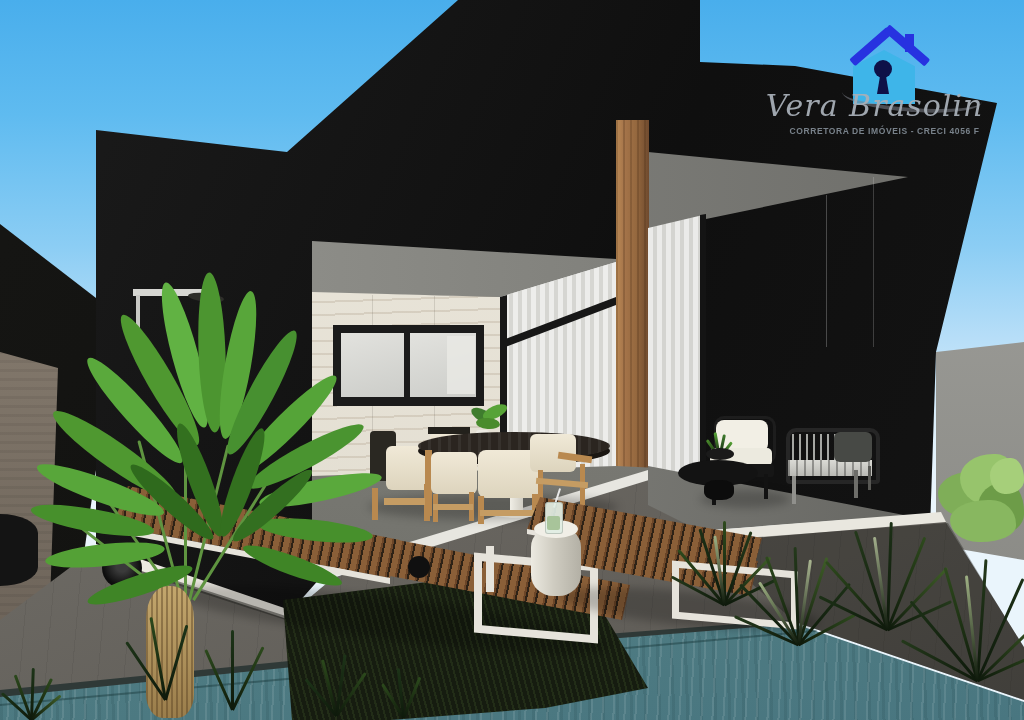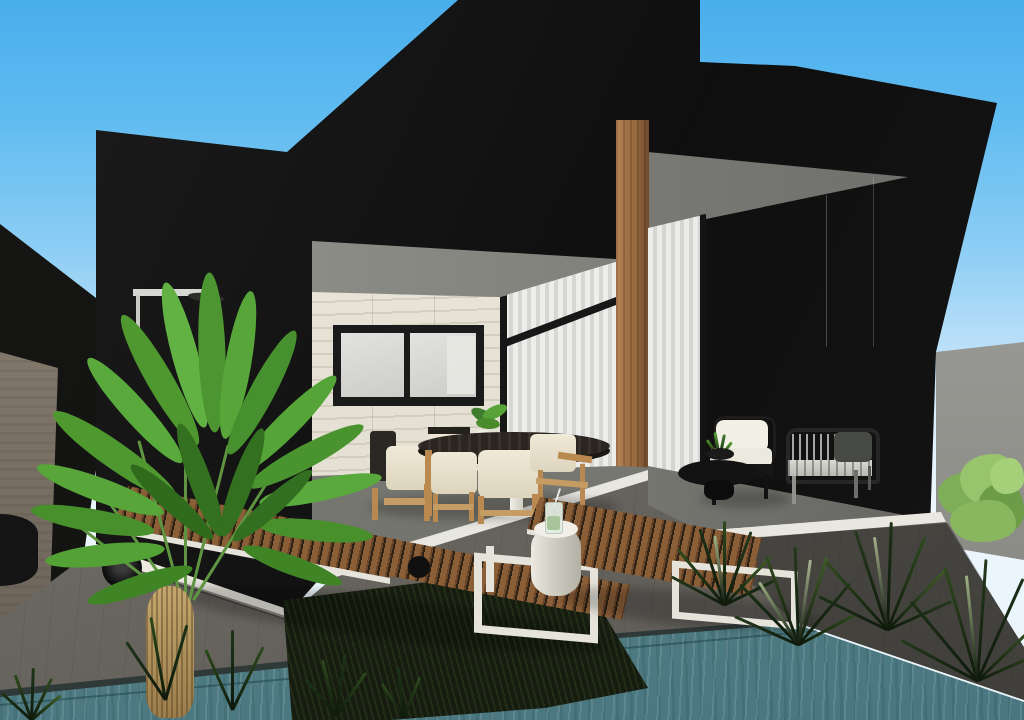--- a/index.html
+++ b/index.html
@@ -335,14 +335,27 @@
     <i style="--h:70px;--r:-34deg;--c:#1d3418;"></i>
       <i style="--h:84px;--r:-10deg;--c:#2c491c;"></i>
     <i style="--h:78px;--r:16deg;--c:#1d3418;"></i>
   </div>
   <div class="abs gr" style="left:196px;top:615px;width:70px;height:95px;">
     <i style="--h:66px;--r:-24deg;--c:#2c491c;"></i>
       <i style="--h:80px;--r:0deg;--c:#1d3418;"></i>
     <i style="--h:70px;--r:26deg;--c:#2c491c;"></i>
   </div>
 
+  <div class="abs" style="left:750px;top:18px;width:274px;height:130px;">
+    <div>
+      <div class="abs" style="left:155px;top:16px;width:9px;height:18px;background:#2732e0;"></div>
+      <div class="abs" style="left:103px;top:32px;width:62px;height:54px;background:#3eb5e9;clip-path:polygon(0% 30%,50% 0%,100% 30%,100% 100%,0% 100%);"></div>
+      <div class="abs" style="left:96px;top:24px;width:50px;height:9px;background:#2732e0;transform:rotate(-41deg);border-radius:2px;"></div>
+      <div class="abs" style="left:130px;top:23px;width:54px;height:9px;background:#2732e0;transform:rotate(41deg);border-radius:2px;"></div>
+      <div class="abs" style="left:124px;top:42px;width:18px;height:18px;border-radius:50%;background:#0e1148;"></div>
+      <div class="abs" style="left:127px;top:56px;width:12px;height:20px;background:#0e1148;clip-path:polygon(28% 0,72% 0,100% 100%,0 100%);"></div>
+      <div class="abs swoosh" style="left:92px;top:64px;width:140px;height:26px;"></div>
+    </div>
+    <div class="abs wm-brand" style="left:12px;top:70px;width:225px;">Vera Brasolin</div>
+    <div class="abs wm-tag" style="left:32px;top:108px;width:205px;">CORRETORA DE IMÓVEIS - CRECI 4056 F</div>
+  </div>
 
 </div>
 
 </body></html>

